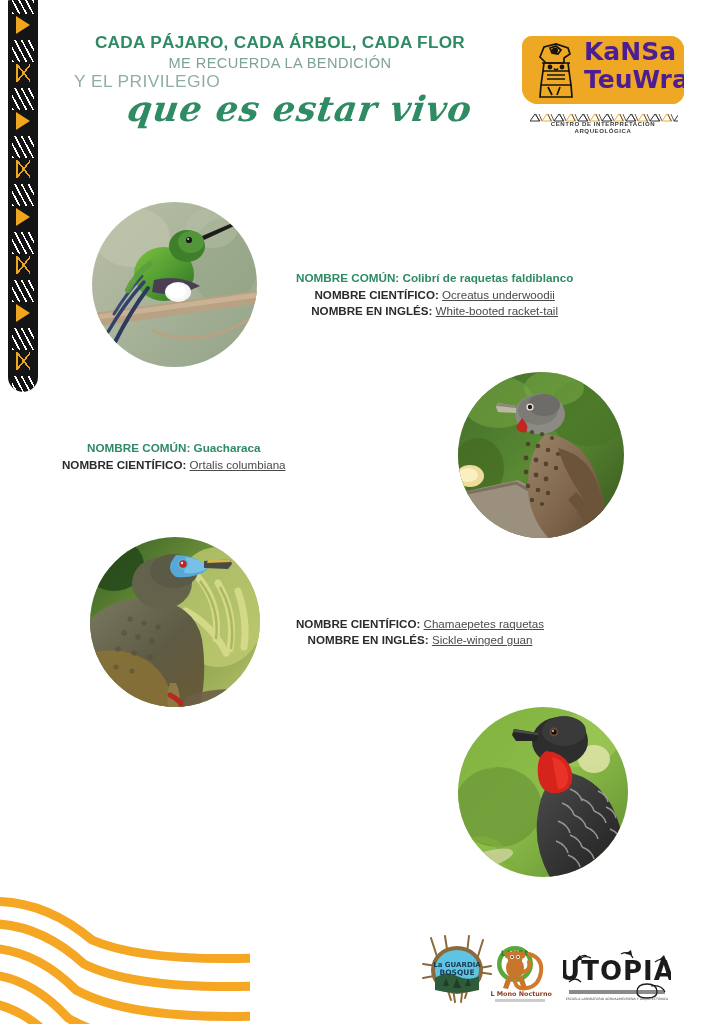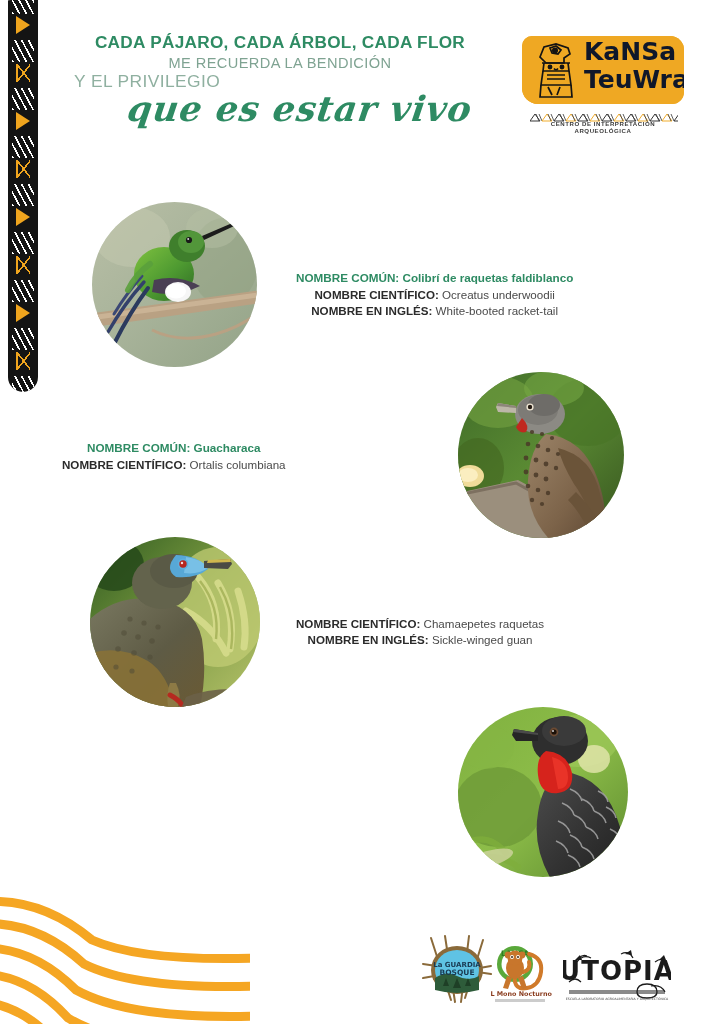--- a/index.html
+++ b/index.html
@@ -69,21 +69,21 @@
   .logo-badge:before{
     content:"";position:absolute;left:-3px;top:-4px;width:170px;height:78px;
     background:#EFA823;border-radius:14px 10px 18px 12px;
   }
   .logo-figure{
     position:absolute;left:12px;top:5px;width:44px;height:58px;z-index:2;
   }
   .logo-word{
     position:absolute;left:62px;top:4px;z-index:2;
     font-family:"DejaVu Sans", sans-serif;
-    font-weight:bold;color:#0f172a;line-height:0.96;
+    font-weight:bold;color:#4c1d95;line-height:0.96;
   }
   .logo-word .w1{font-size:25px;letter-spacing:0px;display:block;}
   .logo-word .w2{font-size:25px;letter-spacing:0px;display:block;margin-top:4px;}
   .logo-band{
     position:absolute;left:8px;top:72px;width:148px;height:9px;
     background:repeating-linear-gradient(90deg,
       #EFA823 0 3px, #2b2b2b 3px 4px, #EFA823 4px 7px, #2b2b2b 7px 8px);
     opacity:.95;
   }
   .logo-sub{
@@ -96,21 +96,21 @@
     position:absolute;border-radius:50%;overflow:hidden;
   }
 
   
   .info{position:absolute;}
   .info .line{font-size:11.6px;line-height:1.42;color:#3b3b3b;white-space:nowrap;text-align:center;}
   .info .lbl{font-weight:bold;}
   .info .l-common{color:#2E8B63;font-weight:bold;font-size:11.7px;}
   .info .l-common .lbl{color:#2E8B63;}
   .info .l-sci .lbl,.info .l-eng .lbl{color:#2b2b2b;}
-  .info .val{color:#4a4a4a;font-weight:normal;}
+  .info .val{color:#4a4a4a;font-weight:normal;text-decoration:underline;}
 
   
   .waves{position:absolute;left:-10px;bottom:-6px;width:260px;height:150px;overflow:hidden;}
 
   
   .footer{position:absolute;left:405px;top:934px;width:290px;height:76px;}
   .f-logo{position:absolute;}
 </style>
 </head>
 <body>

